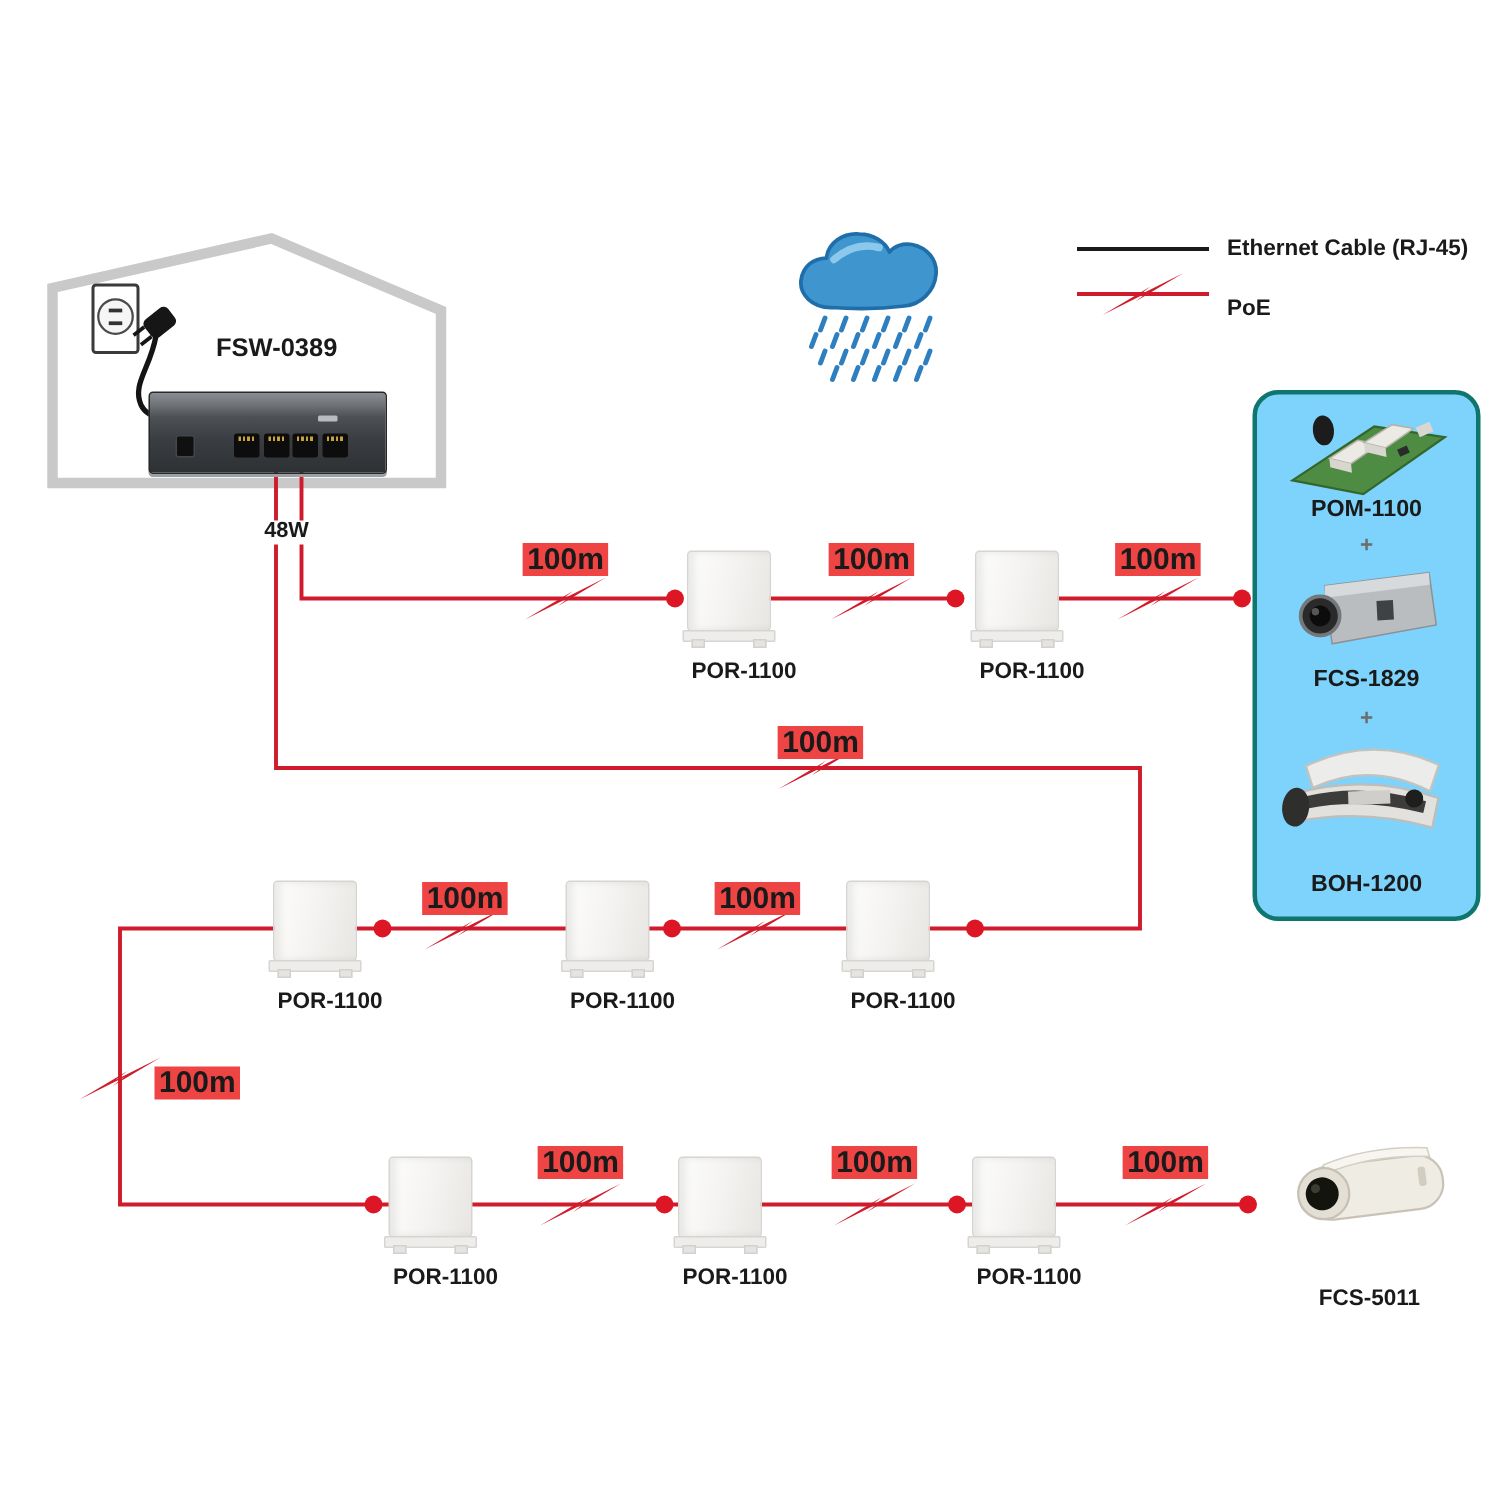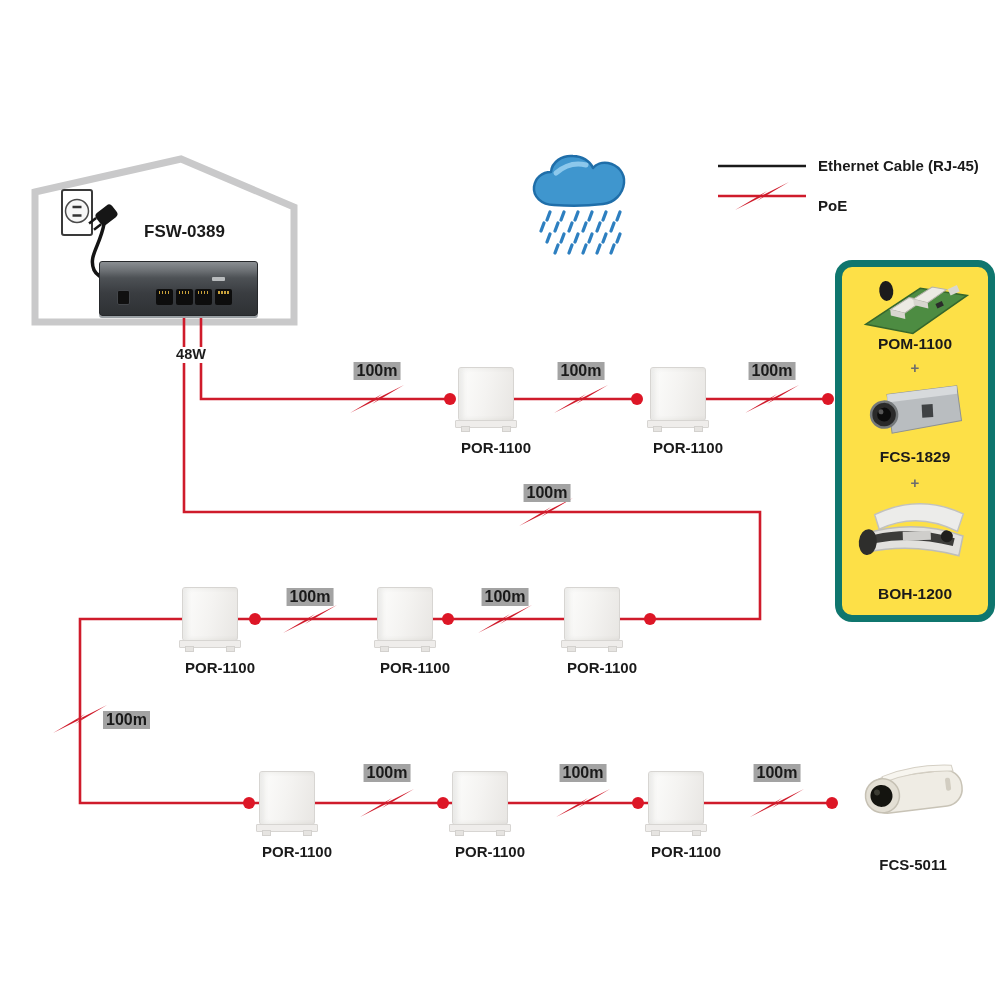--- a/index.html
+++ b/index.html
@@ -1,21 +1,21 @@
 <!DOCTYPE html>
 <html><head>
 <meta charset="utf-8">
 <style>
   html,body{margin:0;padding:0;background:#fff;}
   .canvas{position:relative;width:1000px;height:1000px;background:#ffffff;
           font-family:"Liberation Sans","DejaVu Sans",sans-serif;color:#1a1a1a;overflow:hidden;}
   .overlay{position:absolute;left:0;top:0;width:1000px;height:1000px;}
 
   .lbl{position:absolute;font-weight:bold;color:#1a1a1a;white-space:nowrap;line-height:1.1;}
-  .dist{font-size:16px;transform:translateX(-50%);background:#a3a3a3;padding:0 3px;}
+  .dist{font-size:20px;transform:translateX(-50%);background:#ef4444;padding:0 3px;}
   .dist--left{transform:none;}
   .model{font-size:15px;}
   .fsw{font-size:17px;}
   .watt{font-size:14.5px;transform:translateX(-50%);background:#fff;padding:0 3px;text-align:right;}
   .legend-lbl{font-size:15px;}
 
   
   .switch{position:absolute;left:99px;top:261px;width:157px;height:53px;border-radius:3px;
           background:linear-gradient(180deg,#8a8e92 0%,#6d7175 16%,#4d5155 30%,#3a3d41 58%,#2e3134 100%);
           border:1px solid #26282b;box-shadow:0 2px 0 #9aa0a4;z-index:3;}
@@ -33,22 +33,22 @@
             background:linear-gradient(102deg,#fdfdfc 0%,#f4f3f1 50%,#e8e6e3 100%);
             border:1px solid #d7d5d2;box-shadow:inset 4px 0 5px rgba(80,75,70,.10);}
   .por-base{position:relative;width:60px;height:6px;margin:-1px auto 0;background:#efedeb;
             border:1px solid #d7d5d2;border-radius:1px;}
   .por-base::before,.por-base::after{content:"";position:absolute;bottom:-5px;width:7px;height:4px;
             background:#e6e4e1;border:1px solid #d3d1ce;}
   .por-base::before{left:5px;} .por-base::after{right:5px;}
   .por-label{position:relative;display:block;margin-top:12px;}
 
   
-  .kit{position:absolute;left:835px;top:260px;width:146px;height:348px;background:#fde047;
-       border:7px solid #0f766e;border-radius:17px;z-index:2;}
+  .kit{position:absolute;left:835px;top:260px;width:146px;height:348px;background:#7dd3fc;
+       border:3px solid #0f766e;border-radius:17px;z-index:2;}
   .kit-img{position:absolute;}
   .kit-lbl{position:absolute;width:100%;text-align:center;font-weight:bold;font-size:15.5px;}
   .kit-plus{position:absolute;width:100%;text-align:center;font-weight:bold;font-size:15px;color:#6d6d6d;}
 
   
   .endcam{position:absolute;left:851px;top:758px;width:124px;text-align:center;z-index:2;}
   .endcam-lbl{display:block;margin-top:31px;font-weight:bold;font-size:15px;}
 </style>
 </head>
 <body>

